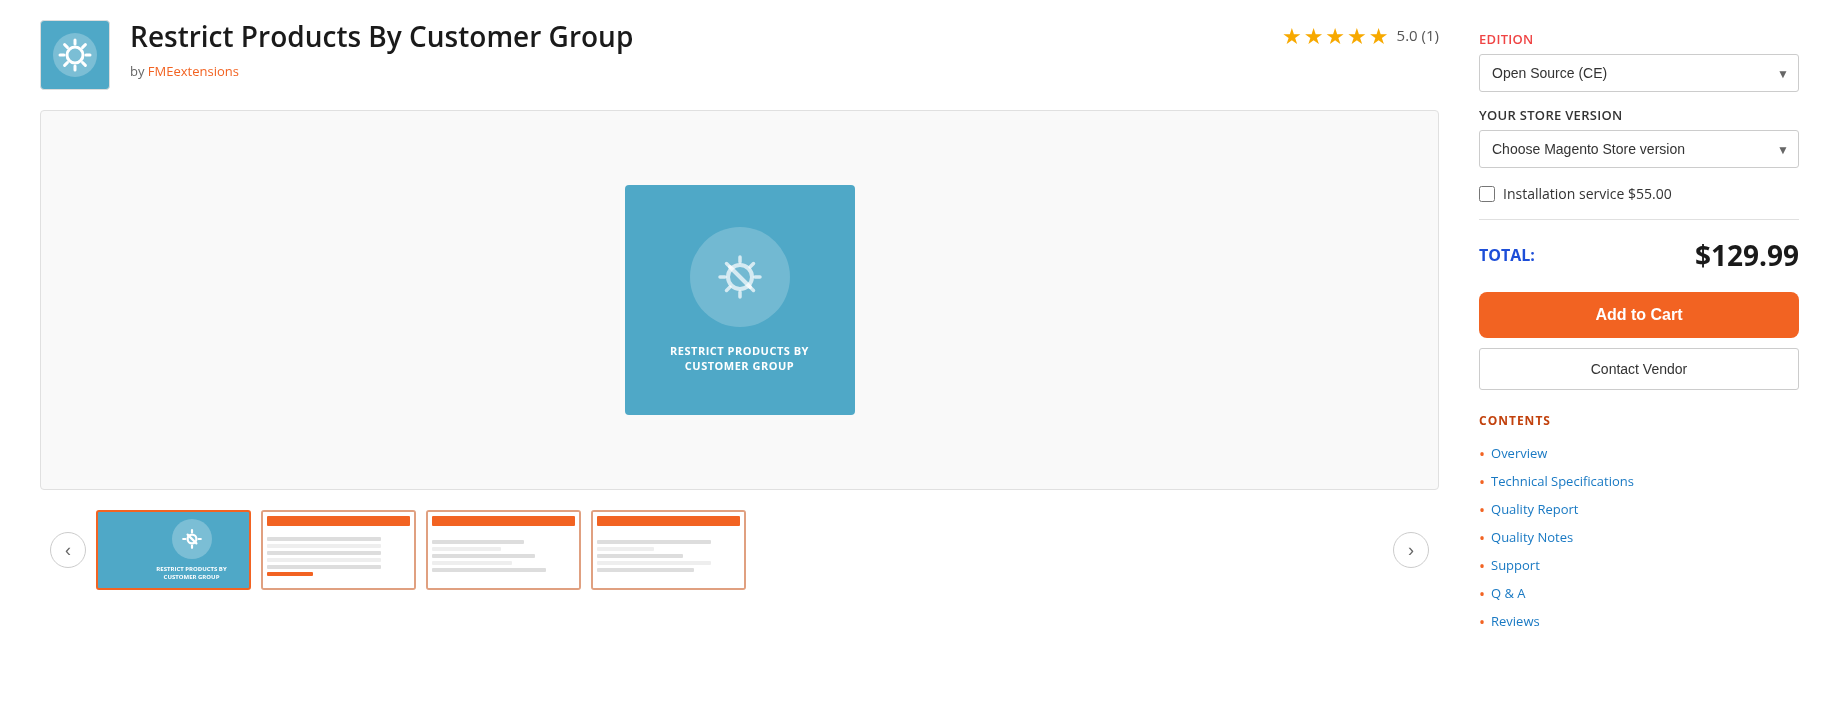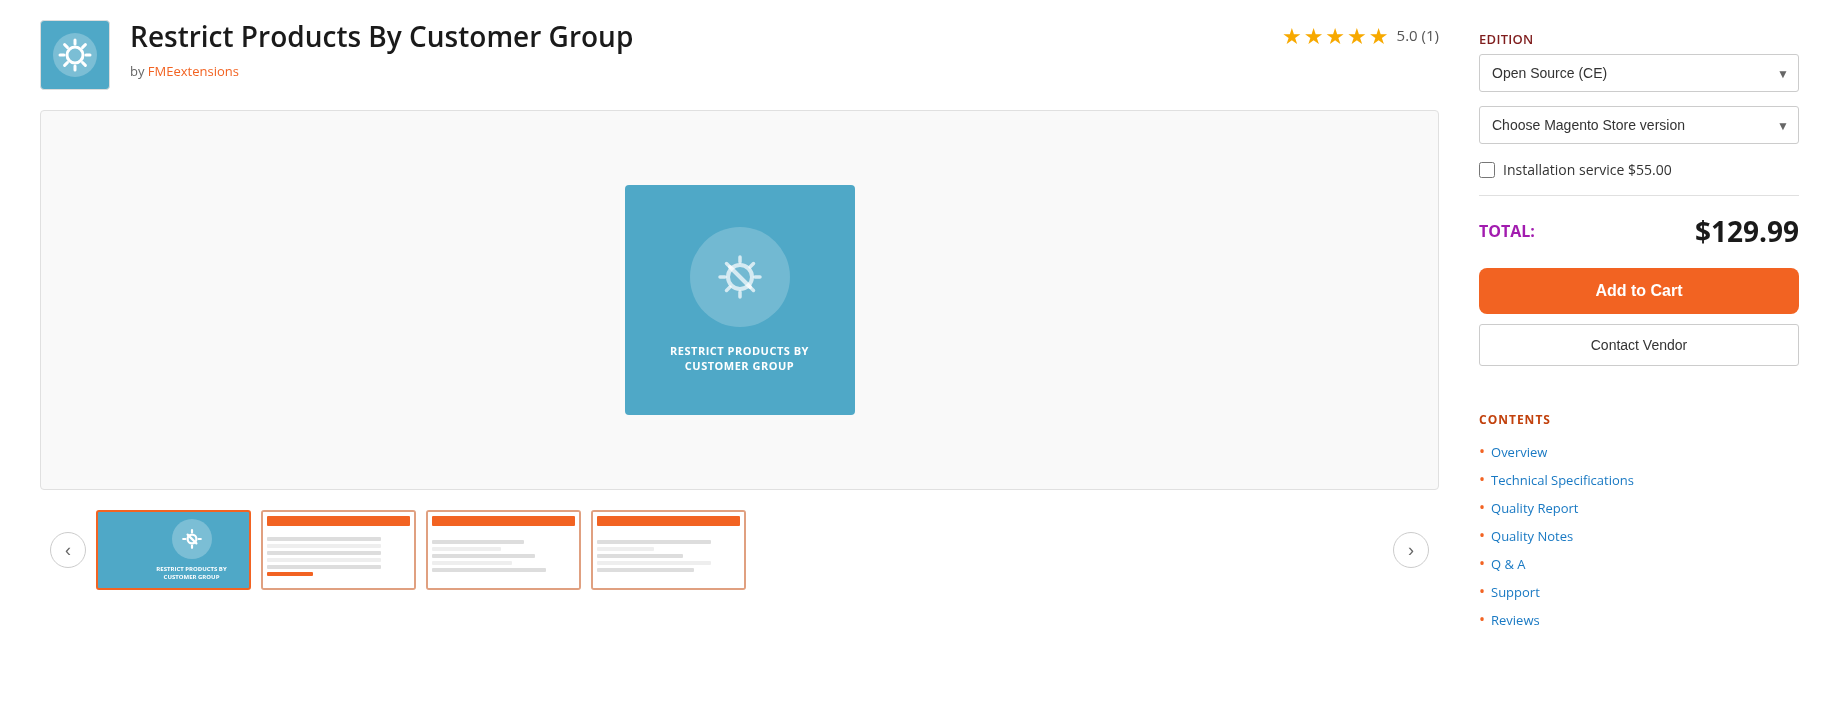--- a/index.html
+++ b/index.html
@@ -170,21 +170,21 @@
 
     
     .product-right {
       width: 320px;
       flex-shrink: 0;
       padding-top: 10px;
     }
     .edition-label {
       font-size: 13px;
       font-weight: 600;
-      color: #7f1d1d;
+      color: #ef4444;
       margin-bottom: 6px;
       text-transform: uppercase;
       letter-spacing: 0.3px;
     }
     .select-wrapper {
       position: relative;
       margin-bottom: 14px;
     }
     .select-wrapper select {
       width: 100%;
@@ -238,21 +238,21 @@
     }
     .total-row {
       display: flex;
       align-items: center;
       justify-content: space-between;
       margin-bottom: 18px;
     }
     .total-label {
       font-size: 16px;
       font-weight: 700;
-      color: #a21caf;
+      color: #1d4ed8;
       text-transform: uppercase;
     }
     .total-price {
       font-size: 28px;
       font-weight: 700;
       color: #1a1a1a;
     }
     .add-to-cart-btn {
       width: 100%;
       padding: 14px;
@@ -269,41 +269,41 @@
     .contact-vendor-btn {
       width: 100%;
       padding: 12px;
       background: #fff;
       color: #333;
       border: 1px solid #ccc;
       border-radius: 3px;
       font-size: 14px;
       font-weight: 500;
       cursor: pointer;
-      margin-bottom: 35px;
+      margin-bottom: 12px;
       transition: background 0.2s;
     }
     .contents-section {
       margin-top: 10px;
     }
     .contents-title {
       font-size: 12px;
       font-weight: 700;
       color: #c2410c;
       text-transform: uppercase;
       letter-spacing: 1px;
       margin-bottom: 10px;
     }
     .contents-list {
       list-style: none;
       padding: 0;
     }
     .contents-list li {
       display: flex;
-      align-items: flex-start;
+      align-items: flex-end;
       gap: 6px;
       padding: 5px 0;
     }
     .contents-list li::before {
       content: '•';
       color: #f26322;
       font-size: 16px;
       line-height: 1;
     }
     .contents-list a {
@@ -457,20 +457,21 @@
     <div class="edition-label">Edition</div>
 
     <div class="select-wrapper">
       <select>
         <option>Open Source (CE)</option>
         <option>Commerce (EE)</option>
       </select>
       <span class="select-arrow">▼</span>
     </div>
 
+    <div class="store-version-label">Your store version</div>
 
     <div class="select-wrapper">
       <select>
         <option value="">Choose Magento Store version</option>
       </select>
       <span class="select-arrow">▼</span>
     </div>
 
     <div class="installation-row">
       <input type="checkbox" id="installation-cb" style="">
@@ -497,24 +498,24 @@
         <li>
           <a href="#tech-specs">Technical Specifications</a>
         </li>
         <li>
           <a href="#quality-report">Quality Report</a>
         </li>
         <li>
           <a href="#release-notes">Quality Notes</a>
         </li>
         <li>
+          <a href="#support">Support</a>
+        </li>
+        <li>
           <a href="#qa">Q &amp; A</a>
-        </li>
-        <li>
-          <a href="#support">Support</a>
         </li>
         <li>
           <a href="#reviews">Reviews</a>
         </li>
       </ul>
     </div>
 
   </div>
 </div>
 

